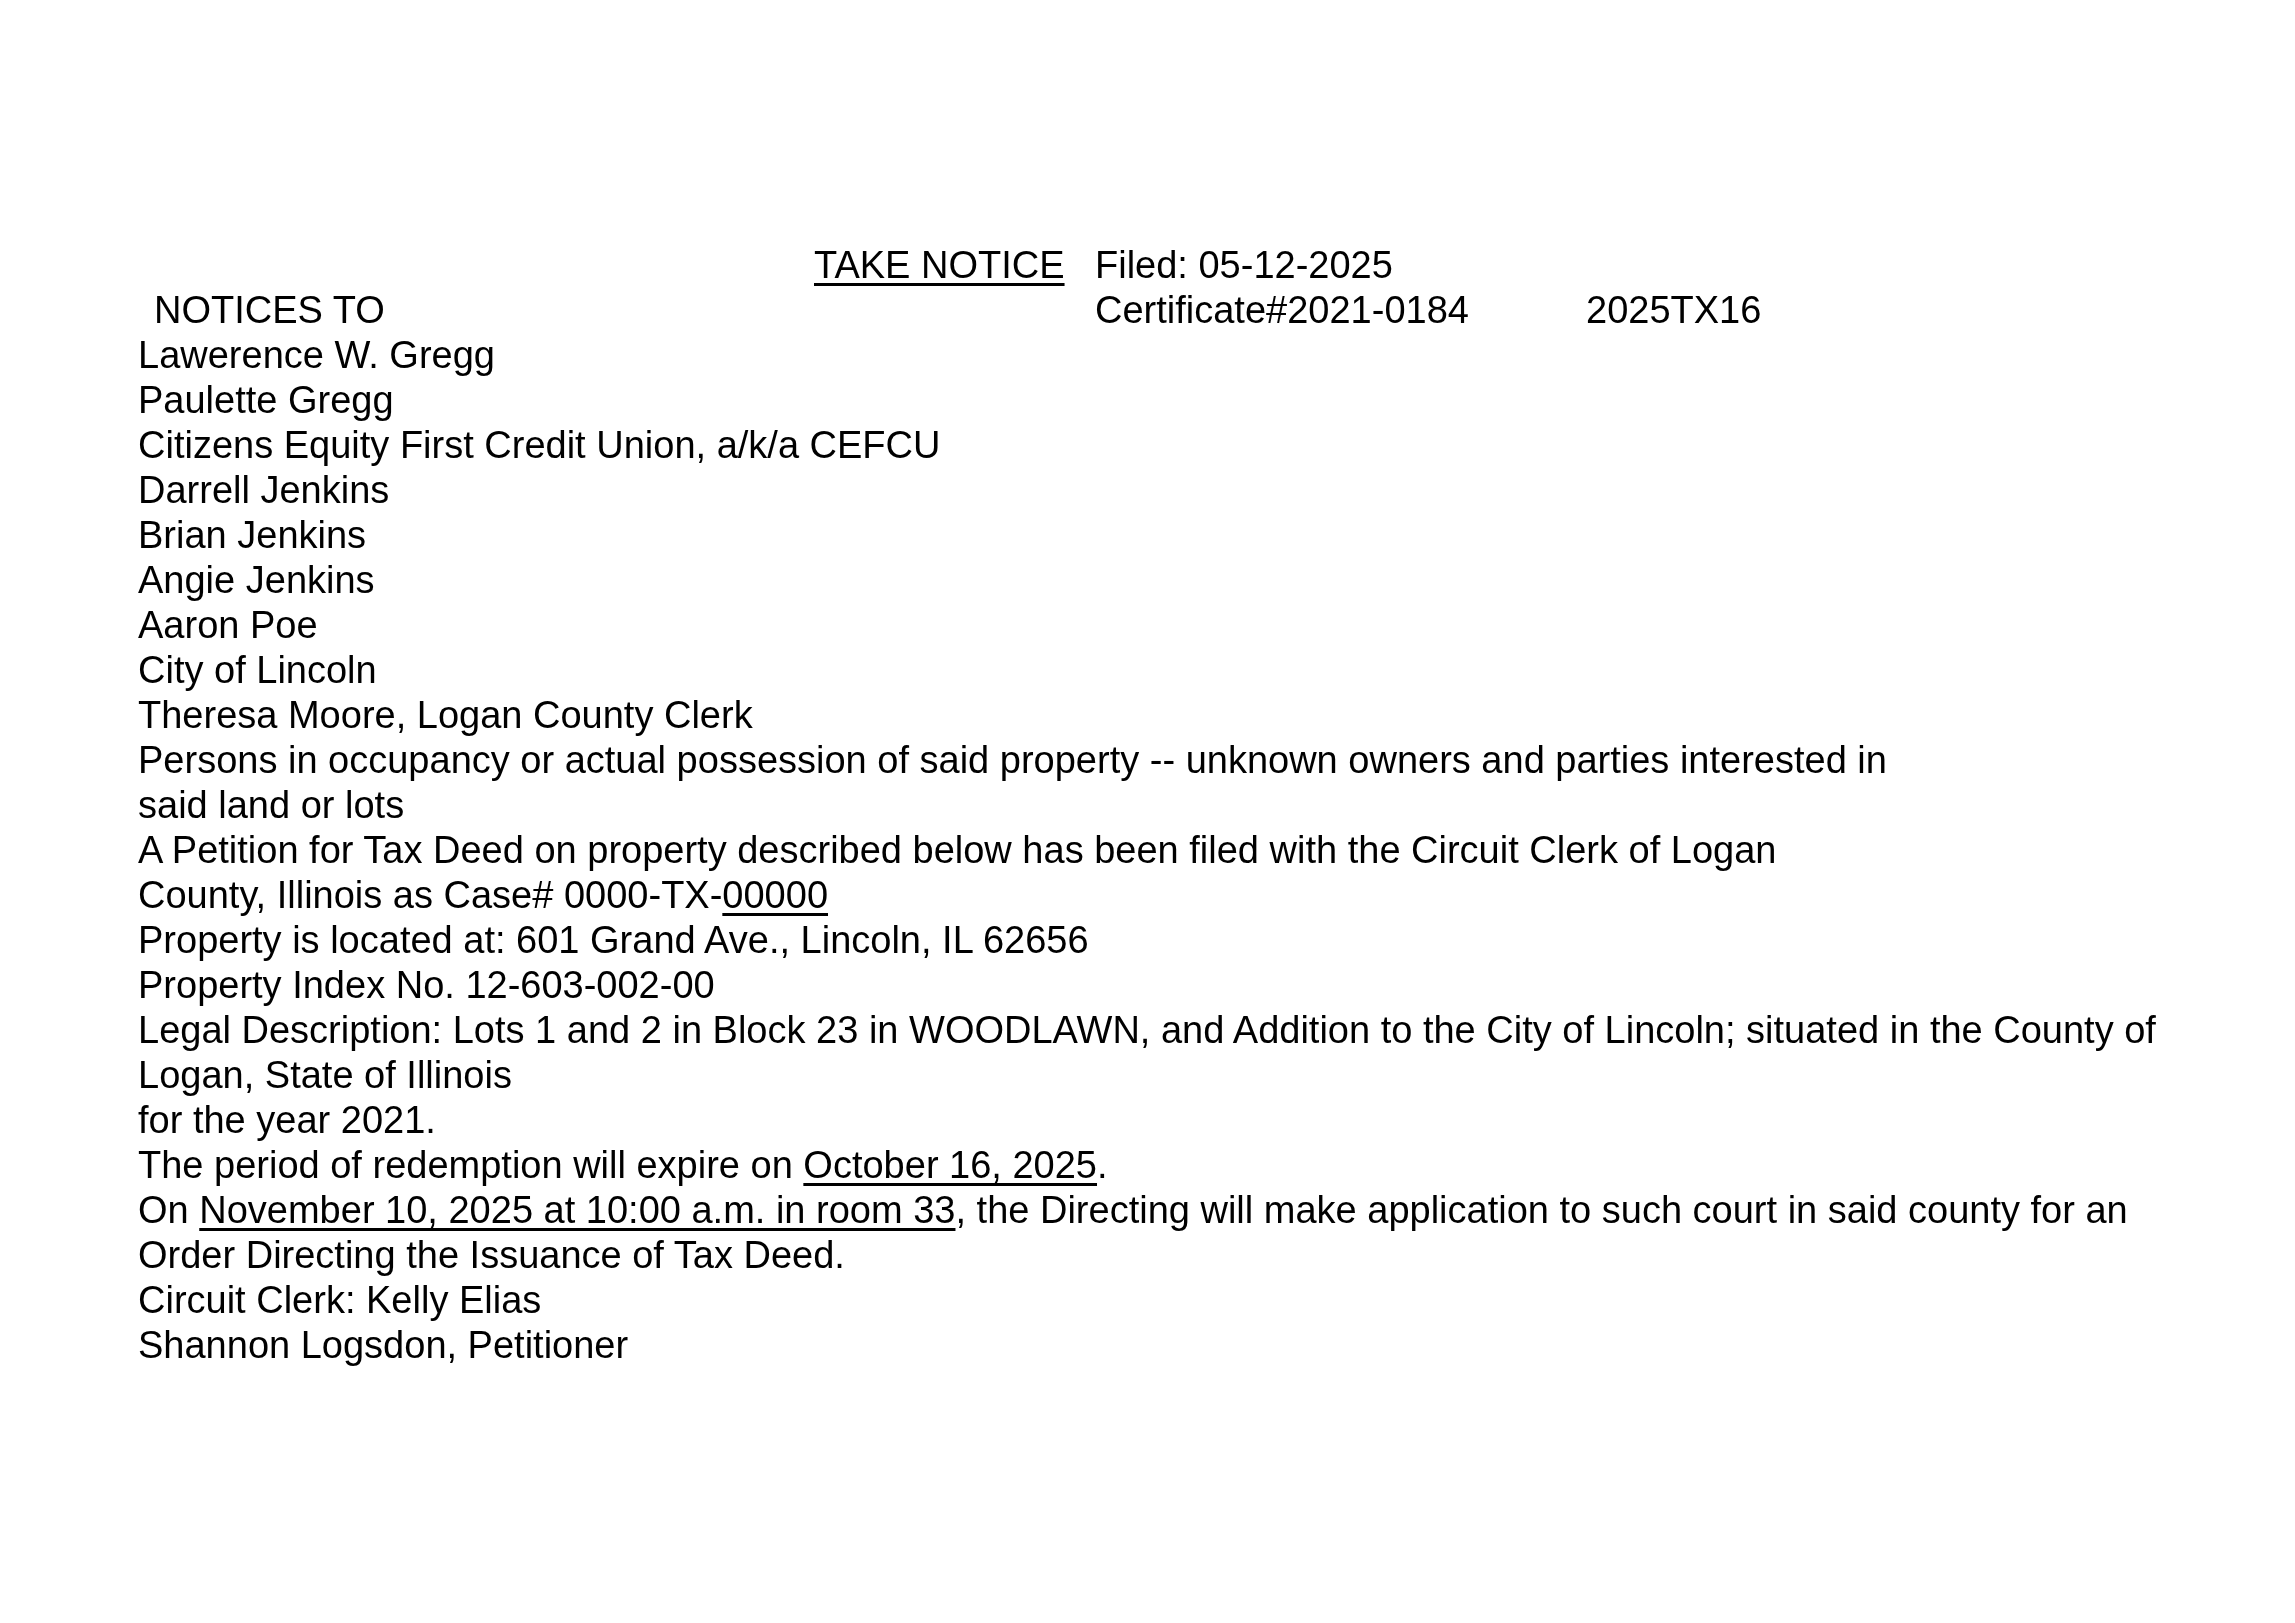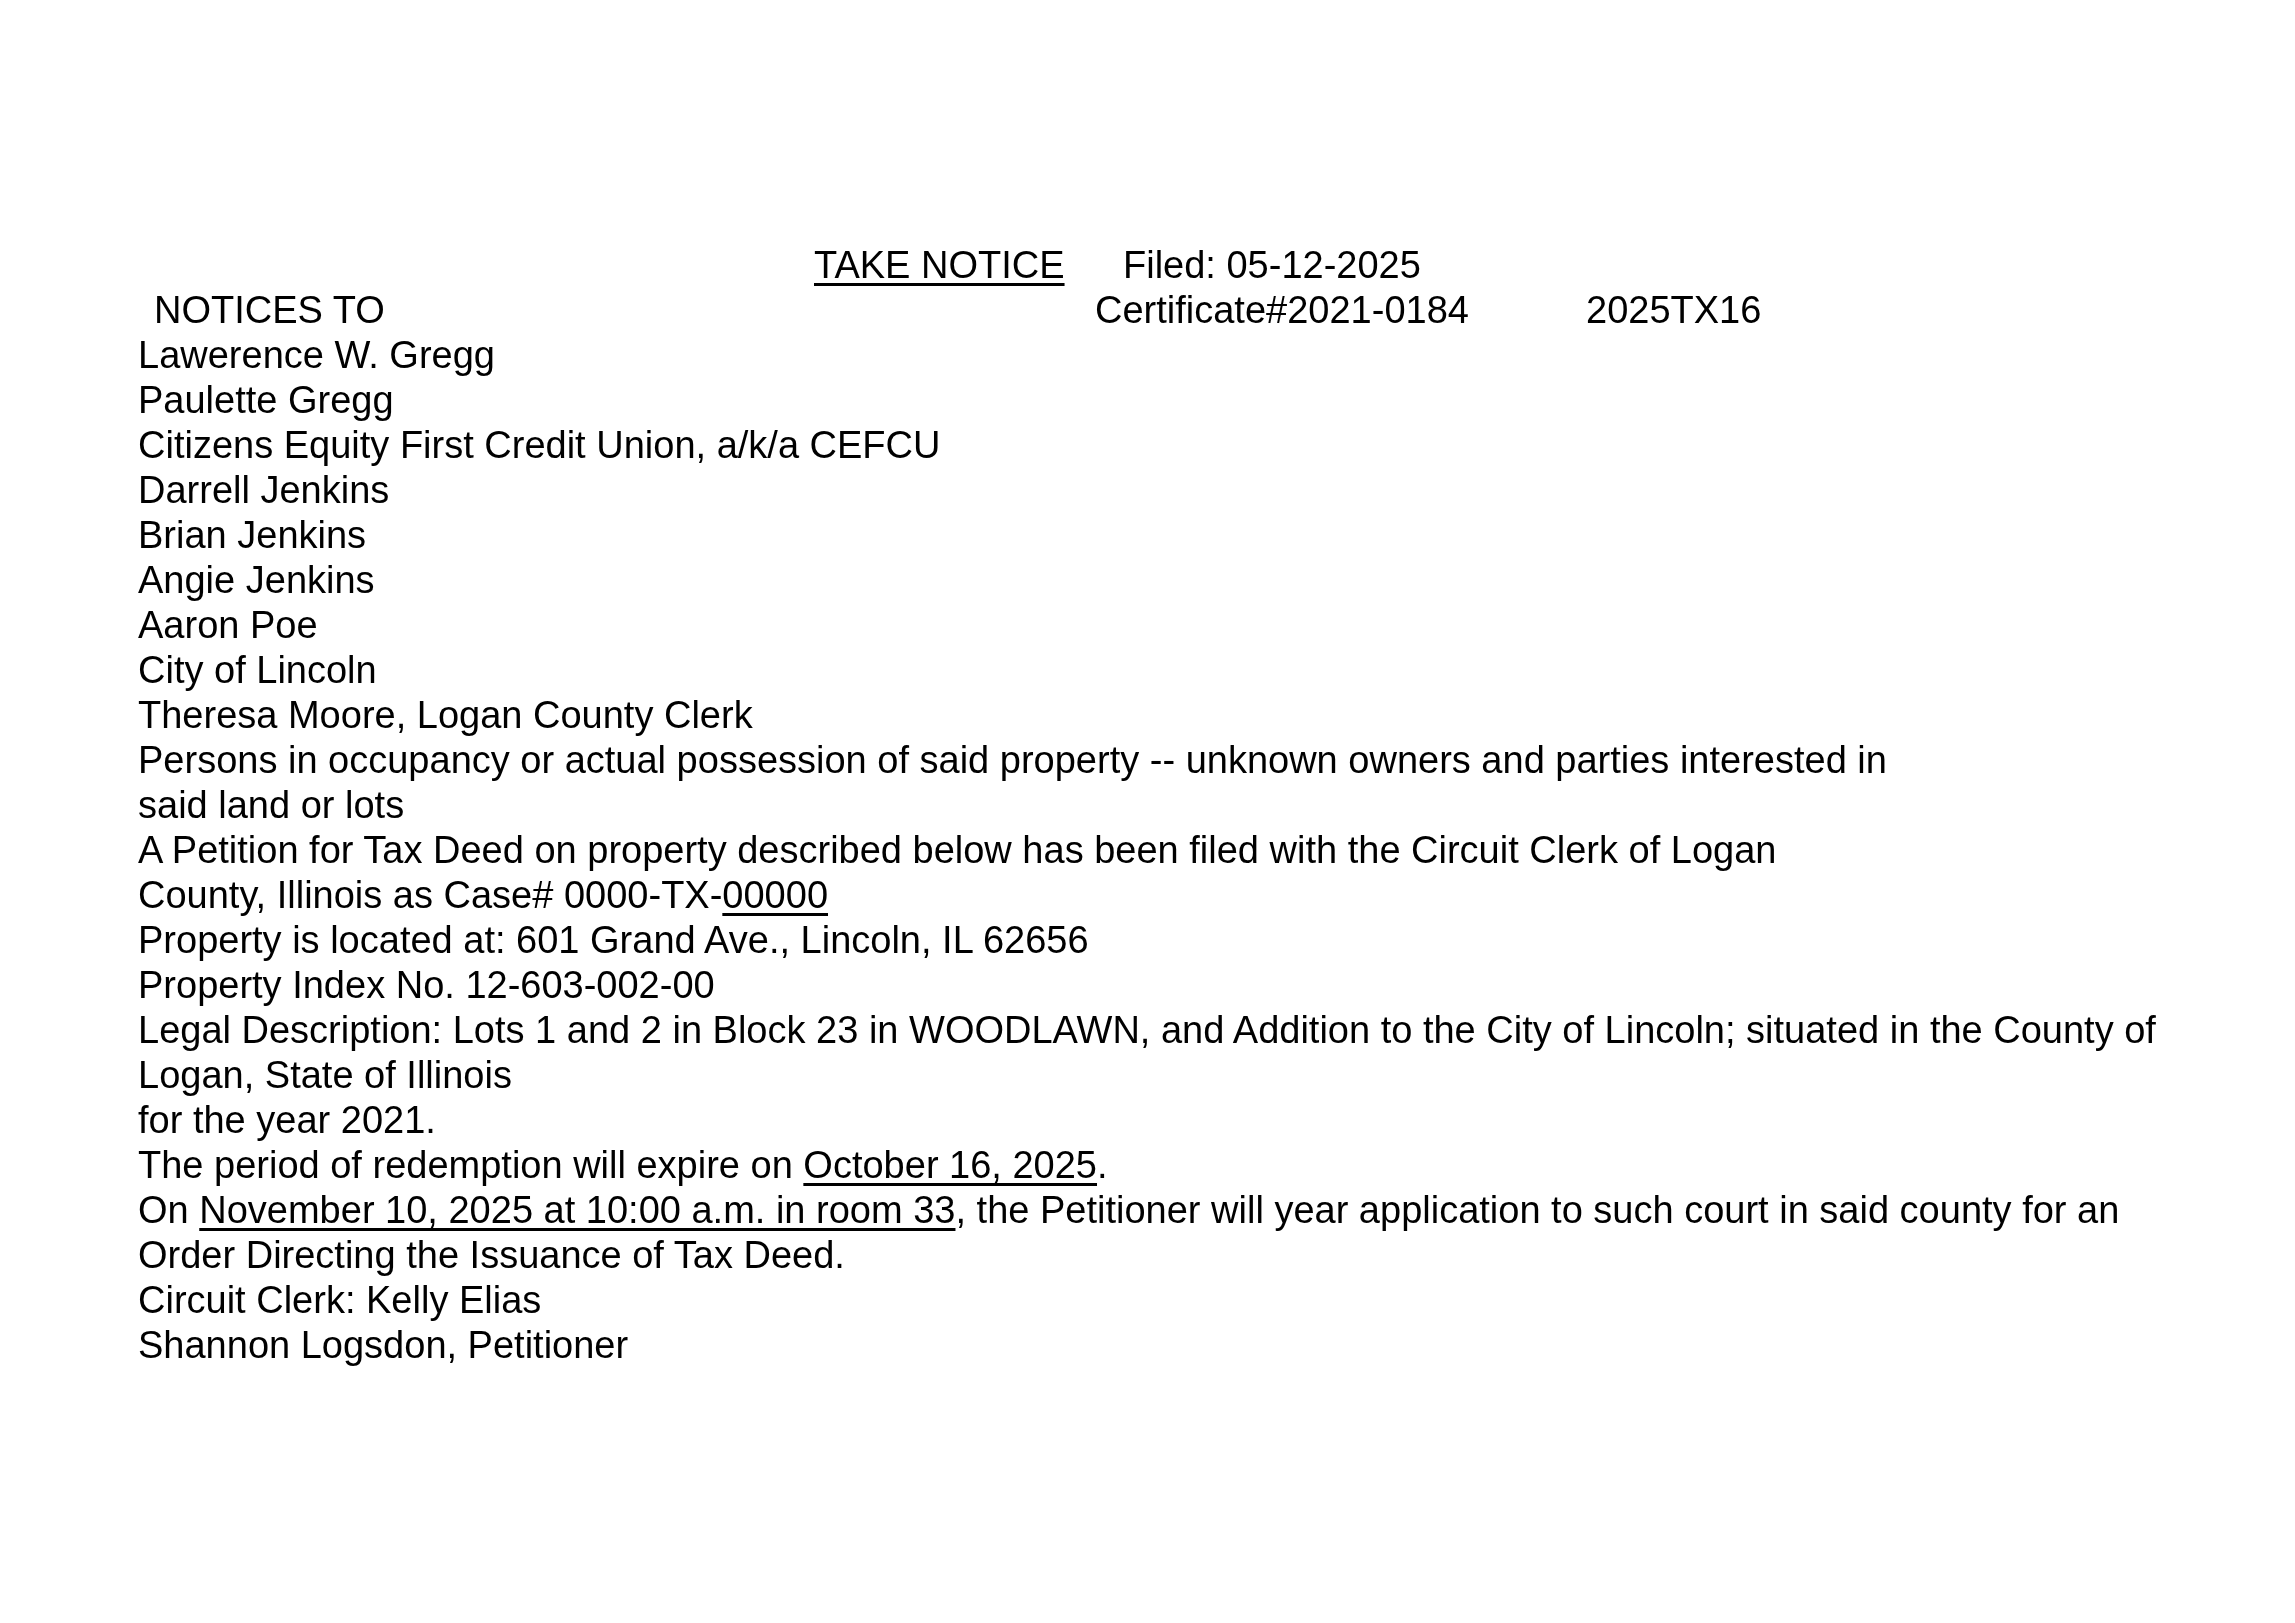--- a/index.html
+++ b/index.html
@@ -42,21 +42,21 @@
     text-underline-offset: 4.5px;
   }
 </style>
 </head>
 <body>
 
 <div class="doc">
 
   <div class="hrow">
     <span class="abs u" style="left:676px">TAKE NOTICE</span>
-    <span class="abs" style="left:985px">Filed: 05-12-2025</span>
+    <span class="abs" style="left:957px">Filed: 05-12-2025</span>
   </div>
 
   <div class="hrow">
     <span class="abs" style="left:16px">NOTICES TO</span>
     <span class="abs" style="left:957px">Certificate#2021-0184</span>
     <span class="abs" style="left:1448px">2025TX16</span>
   </div>
 
   <div class="line">Lawerence W. Gregg</div>
   <div class="line">Paulette Gregg</div>
@@ -74,20 +74,20 @@
   <div class="line"><span>County, Illinois as Case# 0000-TX-</span><span class="u">00000</span></div>
 
   <div class="line">Property is located at: 601 Grand Ave., Lincoln, IL 62656</div>
   <div class="line">Property Index No. 12-603-002-00</div>
   <div class="line">Legal Description: Lots 1 and 2 in Block 23 in WOODLAWN, and Addition to the City of Lincoln; situated in the County of</div>
   <div class="line">Logan, State of Illinois</div>
   <div class="line">for the year 2021.</div>
 
   <div class="line"><span>The period of redemption will expire on </span><span class="u">October 16, 2025</span><span>.</span></div>
 
-  <div class="line"><span>On </span><span class="u">November 10, 2025 at 10:00 a.m. in room 33</span><span>, the Petitioner will year application to such court in said county for an</span></div>
+  <div class="line"><span>On </span><span class="u">November 10, 2025 at 10:00 a.m. in room 33</span><span>, the Directing will make application to such court in said county for an</span></div>
   <div class="line">Order Directing the Issuance of Tax Deed.</div>
 
   <div class="line">Circuit Clerk: Kelly Elias</div>
   <div class="line">Shannon Logsdon, Petitioner</div>
 
 </div>
 
 
 </body></html>

